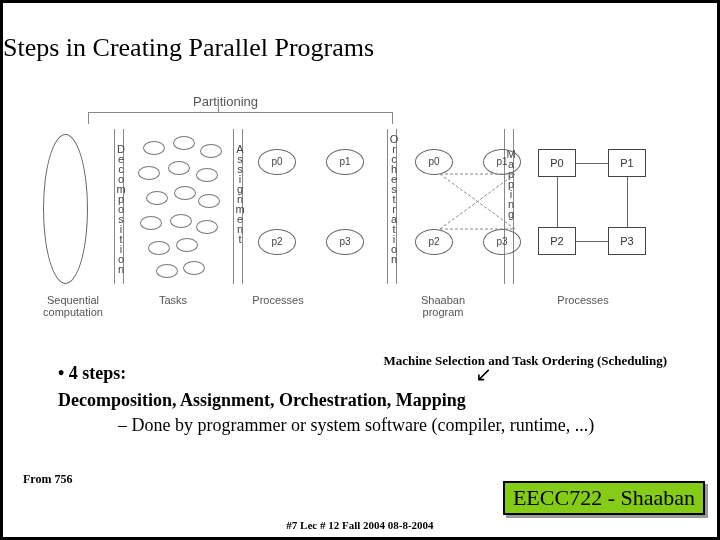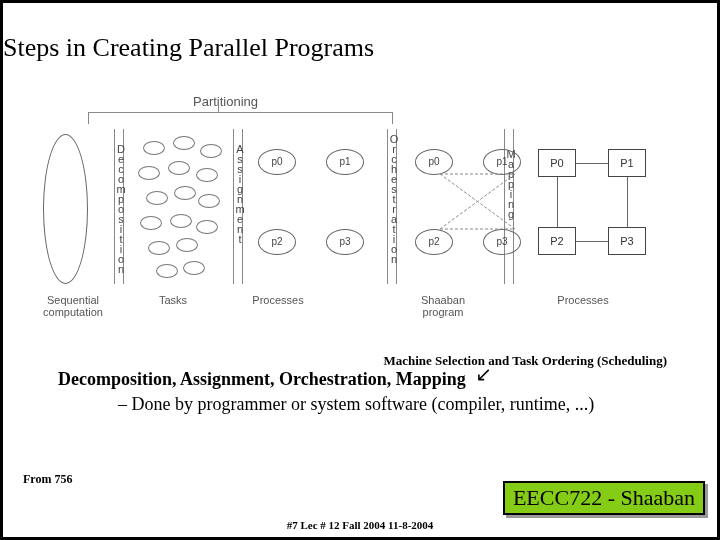--- a/index.html
+++ b/index.html
@@ -317,19 +317,20 @@
     <div class="bl bl3">Processes</div>
     <div class="bl bl4">Shaaban program</div>
     <div class="bl bl5">Processes</div>
   </div>
 </div>
 
 <div class="annot">Machine Selection and Task Ordering (Scheduling)</div>
 <div class="annot-arrow">↙</div>
 
 <div class="bullets">
+  <div class="row1">•   4 steps:</div>
   <div class="row2">Decomposition, Assignment, Orchestration, Mapping</div>
   <div class="row3">–   Done by programmer or system software (compiler, runtime, ...)</div>
 </div>
 
 <div class="from">From 756</div>
 <div class="course-tag">EECC722 - Shaaban</div>
-<div class="footer">#7   Lec # 12   Fall 2004  11-8-2004</div>
+<div class="footer">#7   Lec # 12   Fall 2004  08-8-2004</div>
 
 </body></html>

